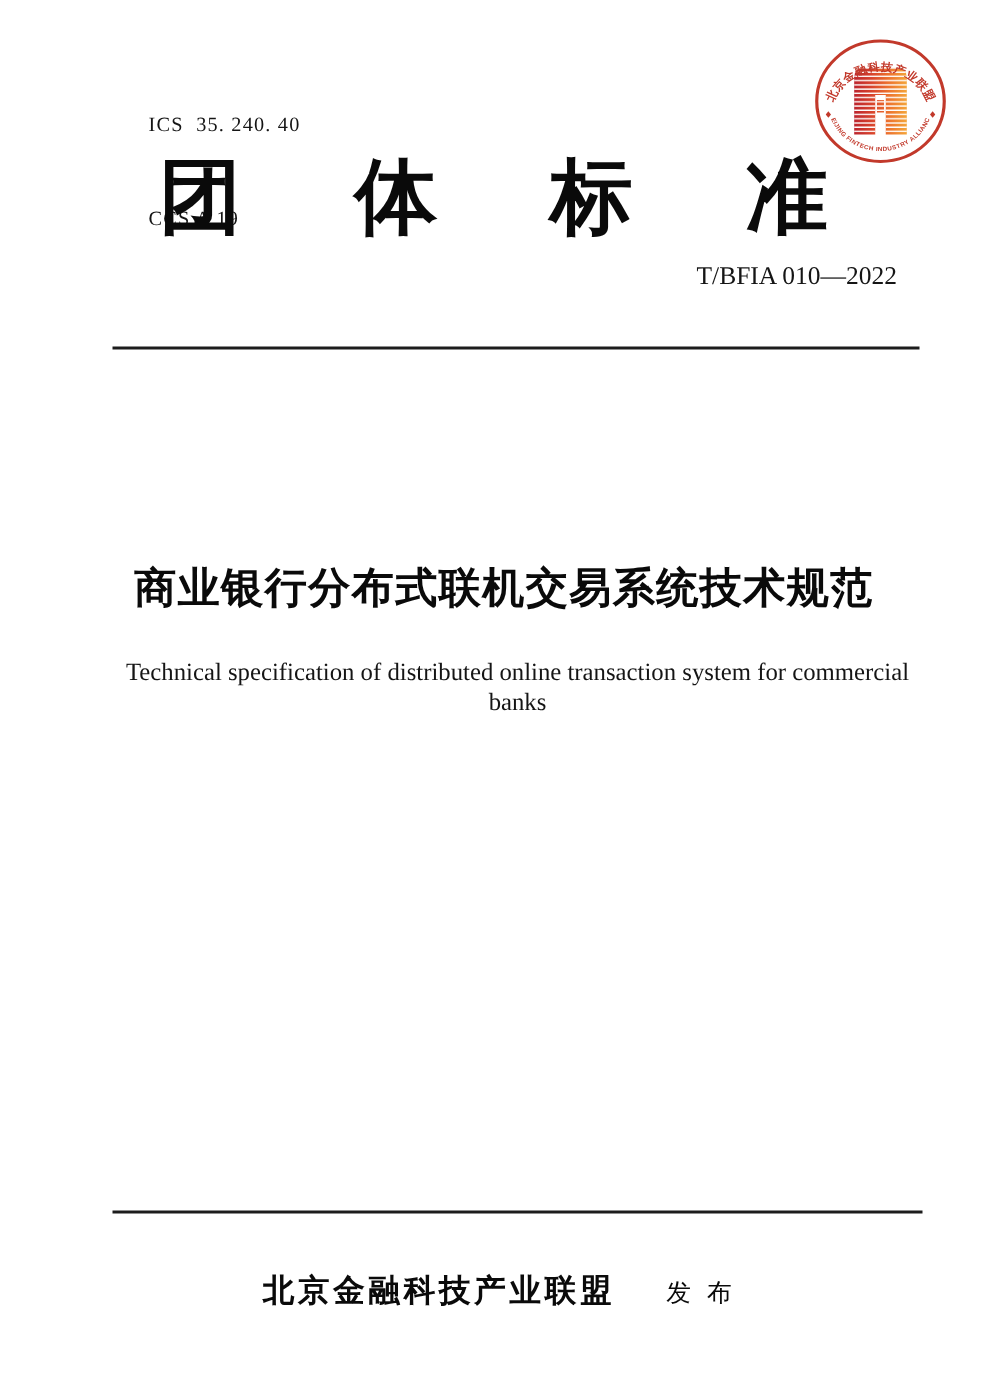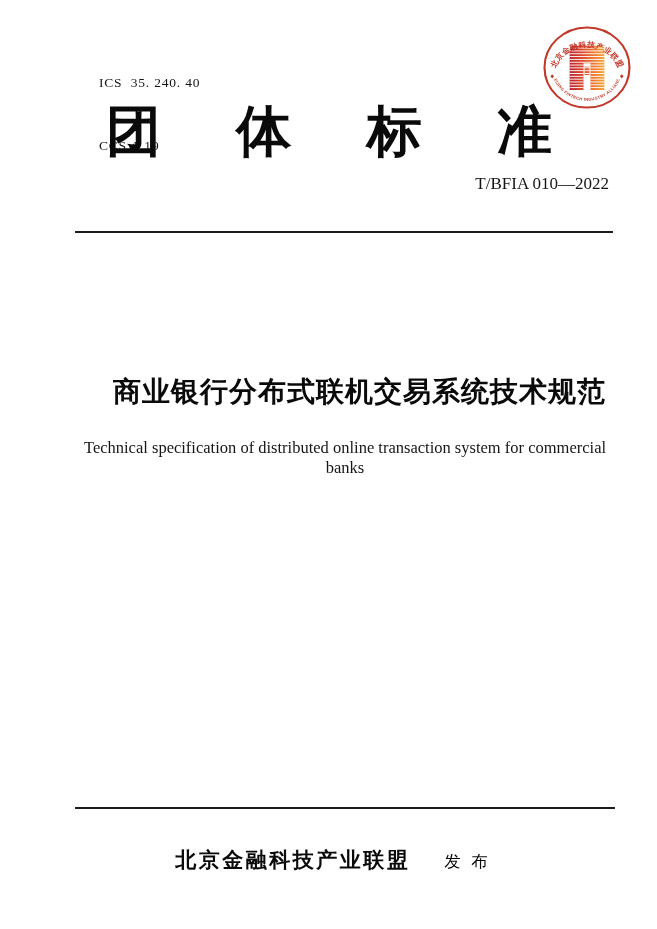--- a/index.html
+++ b/index.html
@@ -20,31 +20,31 @@
     margin-left:24px;
   }
   .logo-wrap { position:absolute; left:543px; top:26px; width:88px; height:83px; }
   .std-type {
     position:absolute; left:106px; top:103px; width:446px;
     display:flex; justify-content:space-between;
     font-size:55px; font-weight:700; line-height:1.05;
     color:#0a0a0a;
   }
   .std-number {
-    position:absolute; right:48px; top:175px;
+    position:absolute; right:59px; top:175px;
     font-family:"Liberation Serif", serif;
     font-size:17px; color:#151515; line-height:1;
   }
   .rule-top {
     position:absolute; left:75px; top:231px; width:538px; height:2px;
     background:#1c1c1c;
   }
   .title-zh {
     position:absolute; left:66px; top:377px; width:540px;
-    text-align:right; font-size:28px; font-weight:700;
+    text-align:center; font-size:28px; font-weight:700;
     letter-spacing:1px; line-height:1.1; color:#0a0a0a;
   }
   .title-en {
     position:absolute; left:75px; top:438px; width:540px;
     text-align:center; font-family:"Liberation Serif", serif;
     font-size:16.5px; line-height:1.2; color:#151515;
   }
   .dates-row {
     position:absolute; left:75px; top:788px; width:540px;
     display:flex; justify-content:space-between;

